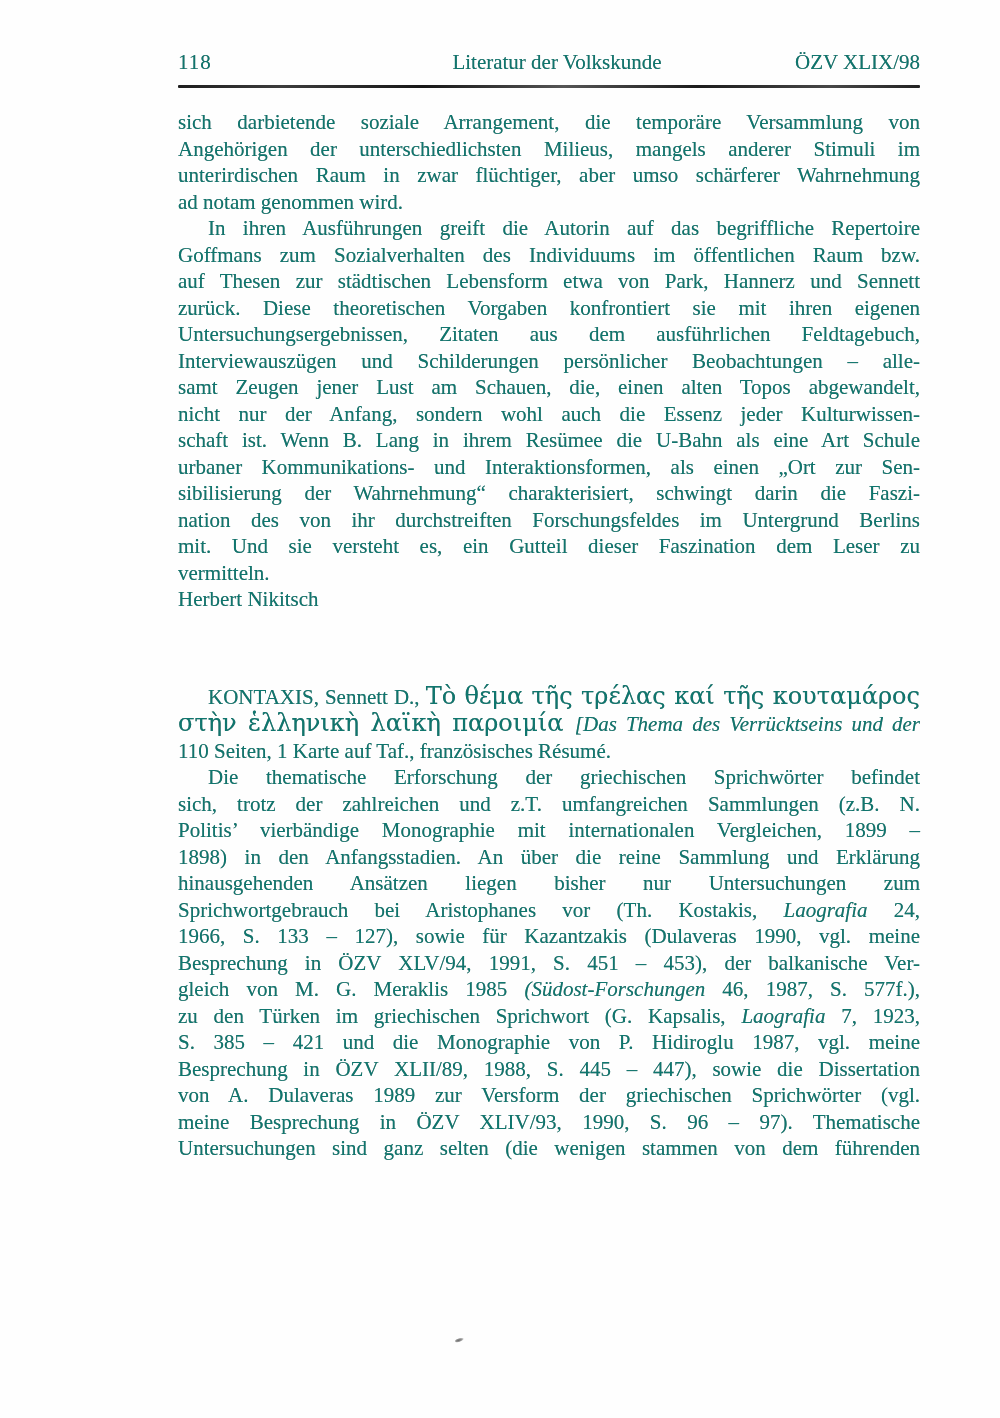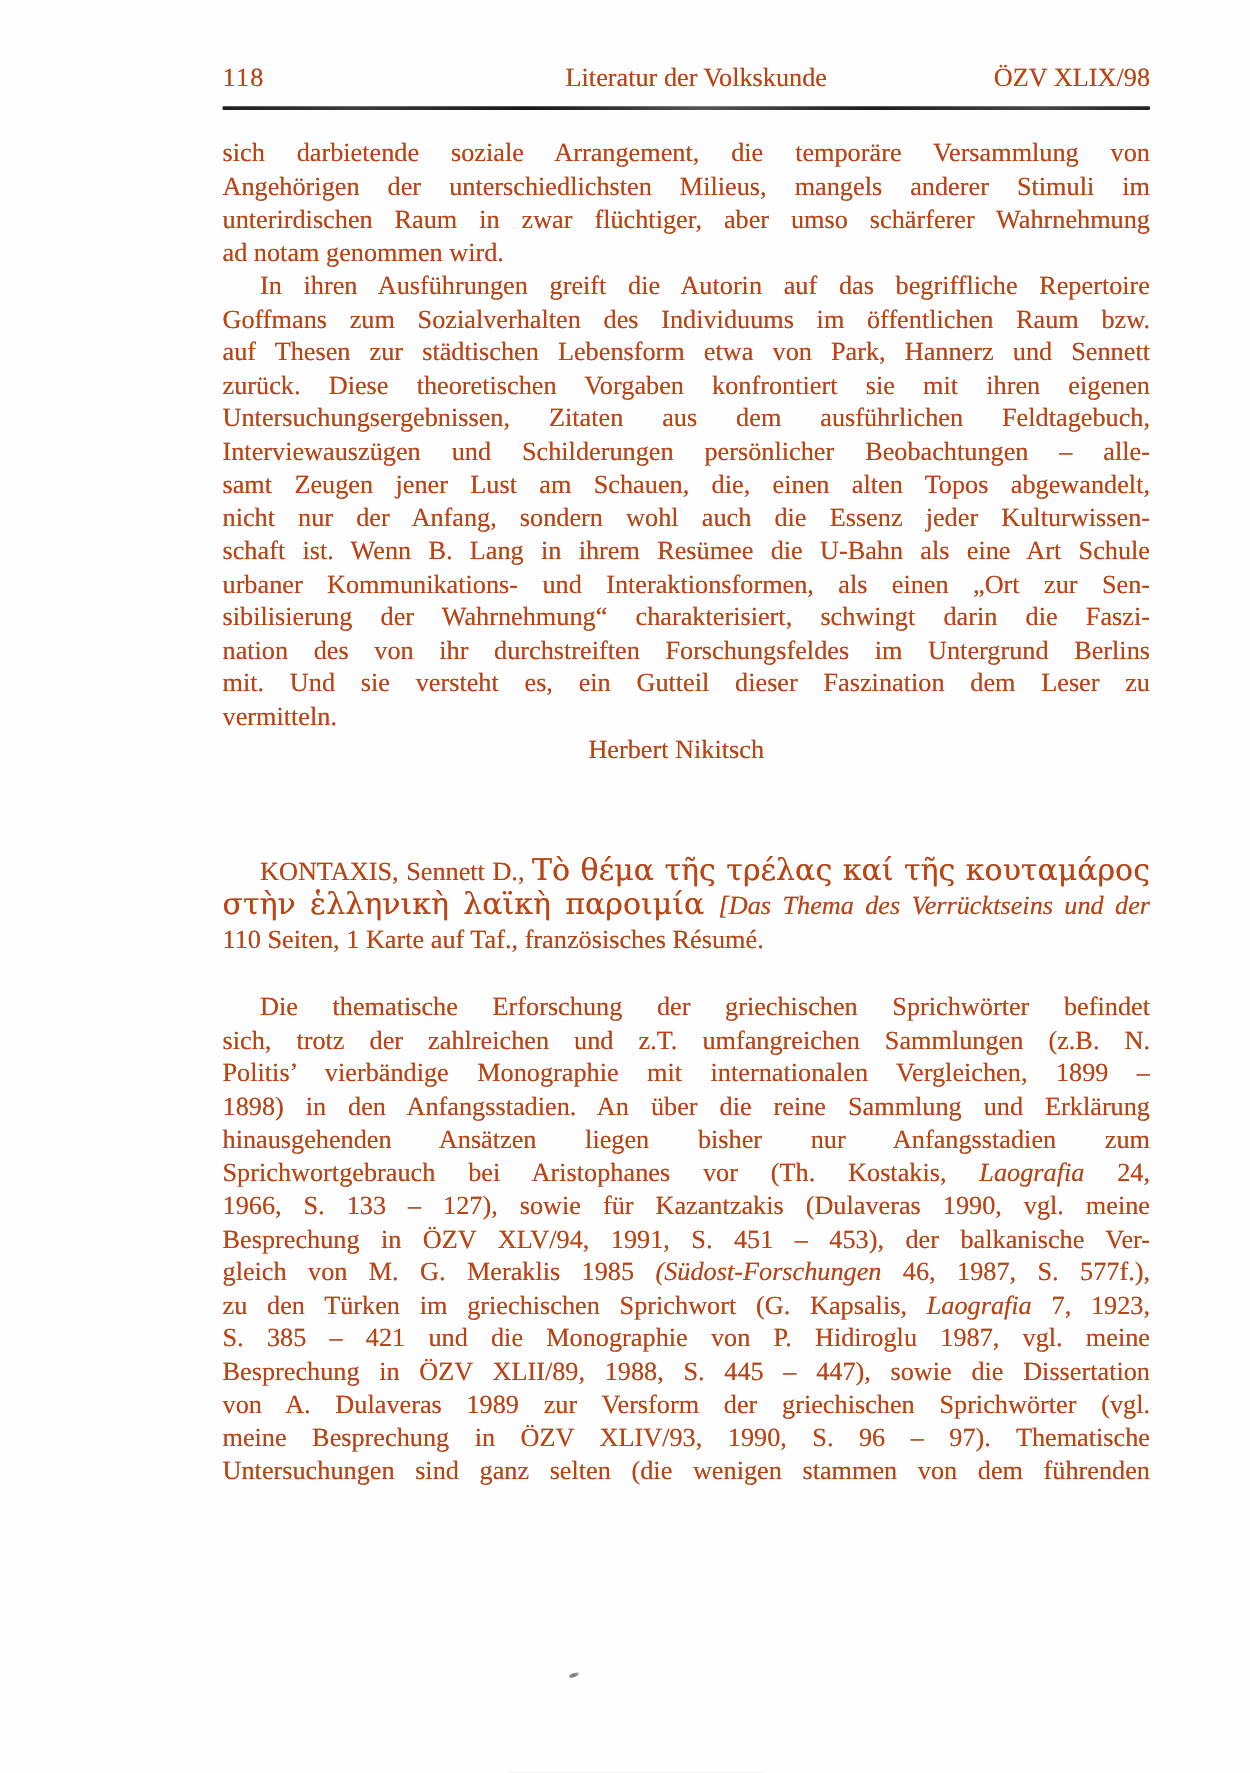--- a/index.html
+++ b/index.html
@@ -5,21 +5,21 @@
   html, body { margin: 0; padding: 0; background: #e8e8e8; }
   .page {
     position: relative;
     width: 1000px;
     height: 1418px;
     margin: 0 auto;
     background: #fefefe;
     box-sizing: border-box;
     padding: 48px 80px 16px 178px;
     font-family: "Liberation Serif", "DejaVu Serif", serif;
-    color: #c2410c;
+    color: #0f766e;
     overflow: hidden;
     text-shadow: 0 0 0.5px rgba(20,20,20,0.45);
   }
   .hdr {
     position: relative;
     height: 28px;
     font-size: 21px;
     line-height: 28px;
   }
   .hdr-left { position: absolute; left: 0; top: 0; letter-spacing: 1px; }
@@ -31,23 +31,23 @@
     background: linear-gradient(90deg,#1e1e1e 0%, #3c3c3c 14%, #171717 33%, #555 52%, #1c1c1c 70%, #474747 88%, #222 100%);
     border-radius: 1px;
   }
   .content { margin-top: 21px; font-size: 21px; line-height: 26.5px; }
   .para { width: 742px; }
   .line { text-align: justify; text-align-last: justify; white-space: normal; }
   .line.last { text-align-last: left; }
   .line.indent { text-indent: 30px; }
   .it { font-style: italic; }
   .gr { font-family: "DejaVu Serif", serif; font-size: 24px; }
-  .signature { text-align: center; padding-right: 16px; line-height: 26.5px; }
+  .signature { text-align: left; padding-right: 16px; line-height: 26.5px; }
   .bib-block { margin-top: 70px; }
-  .body-block { margin-top: 28px; }
+  .body-block { }
   .speck {
     position: absolute;
     left: 455px;
     top: 1338px;
     width: 9px;
     height: 4px;
     background: radial-gradient(ellipse at 40% 50%, #6a6a6a 0%, #9a9a9a 45%, rgba(190,190,190,0) 75%);
     transform: rotate(-18deg);
     border-radius: 50%;
   }
@@ -97,21 +97,21 @@
         <div class="line indent"><span>KONTAXIS, Sennett D., </span><span class="gr">Τὸ θέμα τῆς τρέλας καί τῆς κουταμάρος</span></div>
         <div class="line"><span class="gr">στὴν ἑλληνικὴ λαϊκὴ παροιμία </span><span class="it">[Das Thema des Verrücktseins und der</span></div>
         <div class="line last"><span>110 Seiten, 1 Karte auf Taf., französisches Résumé.</span></div>
       </div>
 
     <div class="para body-block">
         <div class="line indent"><span>Die thematische Erforschung der griechischen Sprichwörter befindet</span></div>
         <div class="line"><span>sich, trotz der zahlreichen und z.T. umfangreichen Sammlungen (z.B. N.</span></div>
         <div class="line"><span>Politis’ vierbändige Monographie mit internationalen Vergleichen, 1899 –</span></div>
         <div class="line"><span>1898) in den Anfangsstadien. An über die reine Sammlung und Erklärung</span></div>
-        <div class="line"><span>hinausgehenden Ansätzen liegen bisher nur Anfangsstadien zum</span></div>
+        <div class="line"><span>hinausgehenden Ansätzen liegen bisher nur Untersuchungen zum</span></div>
         <div class="line"><span>Sprichwortgebrauch bei Aristophanes vor (Th. Kostakis, </span><span class="it">Laografia</span><span> 24,</span></div>
         <div class="line"><span>1966, S. 133 – 127), sowie für Kazantzakis (Dulaveras 1990, vgl. meine</span></div>
         <div class="line"><span>Besprechung in ÖZV XLV/94, 1991, S. 451 – 453), der balkanische Ver-</span></div>
         <div class="line"><span>gleich von M. G. Meraklis 1985 </span><span class="it">(Südost-Forschungen</span><span> 46, 1987, S. 577f.),</span></div>
         <div class="line"><span>zu den Türken im griechischen Sprichwort (G. Kapsalis, </span><span class="it">Laografia</span><span> 7, 1923,</span></div>
         <div class="line"><span>S. 385 – 421 und die Monographie von P. Hidiroglu 1987, vgl. meine</span></div>
         <div class="line"><span>Besprechung in ÖZV XLII/89, 1988, S. 445 – 447), sowie die Dissertation</span></div>
         <div class="line"><span>von A. Dulaveras 1989 zur Versform der griechischen Sprichwörter (vgl.</span></div>
         <div class="line"><span>meine Besprechung in ÖZV XLIV/93, 1990, S. 96 – 97). Thematische</span></div>
         <div class="line"><span>Untersuchungen sind ganz selten (die wenigen stammen von dem führenden</span></div>

